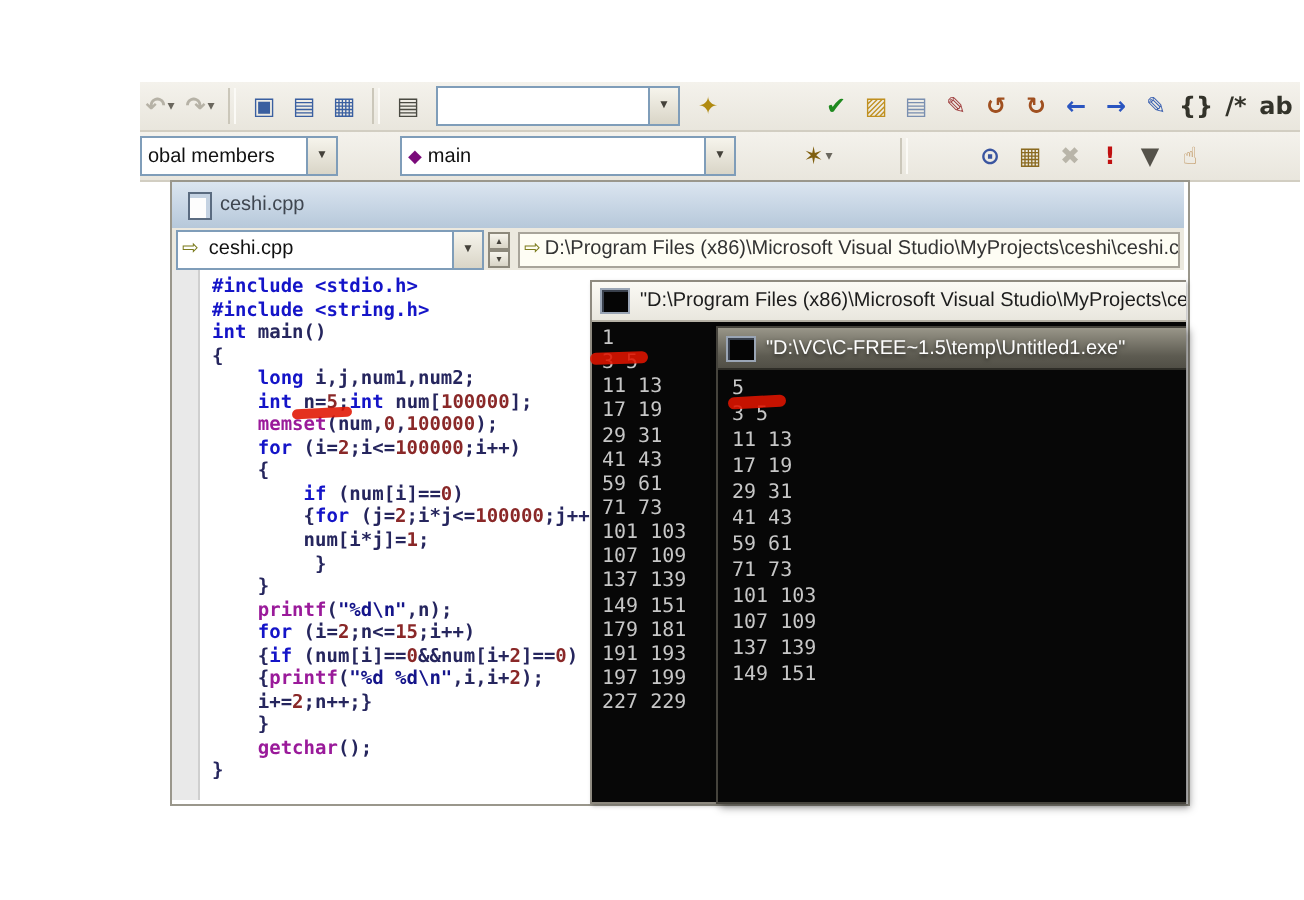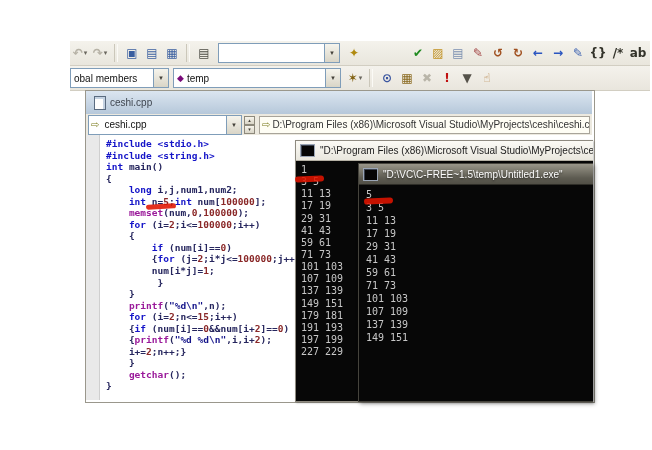--- a/index.html
+++ b/index.html
@@ -3,21 +3,21 @@
 <meta charset="utf-8">
 <style>
   html,body{margin:0;padding:0;background:#fff;}
   .page{position:relative;width:652px;height:450px;background:#ffffff;overflow:hidden;
         font-family:"Liberation Sans",sans-serif;font-size:10px;color:#222;}
 
   
   .tb{position:absolute;left:70px;width:580px;background:linear-gradient(#f4f2ec,#e9e6dd);
       display:flex;align-items:center;border-bottom:1px solid #d2cec2;}
   .tb1{top:41px;height:24px;}
-  .tb2{top:66px;height:24px;}
+  .tb2{top:66px;height:24px;gap:27px;}
   .grp{display:flex;align-items:center;}
   .ico{display:inline-flex;width:18px;height:18px;align-items:center;justify-content:center;
        font-size:12px;line-height:18px;margin:0 1px;font-weight:bold;cursor:default;
        font-family:"DejaVu Sans",sans-serif;}
   .ico .dd{font-size:7px;color:#6a675e;margin-left:1px;font-weight:normal;}
   .vsep{width:2px;height:18px;border-left:1px solid #cbc7ba;border-right:1px solid #fbfaf6;margin:0 4px;}
   .grp-right{margin-left:44px;}
 
   .combo{display:flex;align-items:center;height:18px;background:#fff;border:1px solid #7f9db9;}
   .combo .combo-text{flex:1;padding:0 3px;white-space:nowrap;overflow:hidden;font-size:10px;color:#111;}
@@ -126,21 +126,21 @@
 
   <div class="tb tb2">
     <div class="combo scope-combo">
       <span class="combo-text">obal members</span>
       <span class="combo-btn">
           <span>▼</span>
         </span>
     </div>
     <div class="combo symbol-combo">
       <span class="diamond">◆</span>
-      <span class="combo-text">temp</span>
+      <span class="combo-text">main</span>
       <span class="combo-btn">
           <span>▼</span>
         </span>
     </div>
     <div class="grp" style="margin-left:4px">
         <span class="ico" style="color: rgb(128, 96, 16);">✶<span class="dd">▾</span></span>
       </div>
     <div class="vsep"></div>
     <div class="grp">
         <span class="ico" style="color: rgb(58, 85, 160);">⊙</span>

